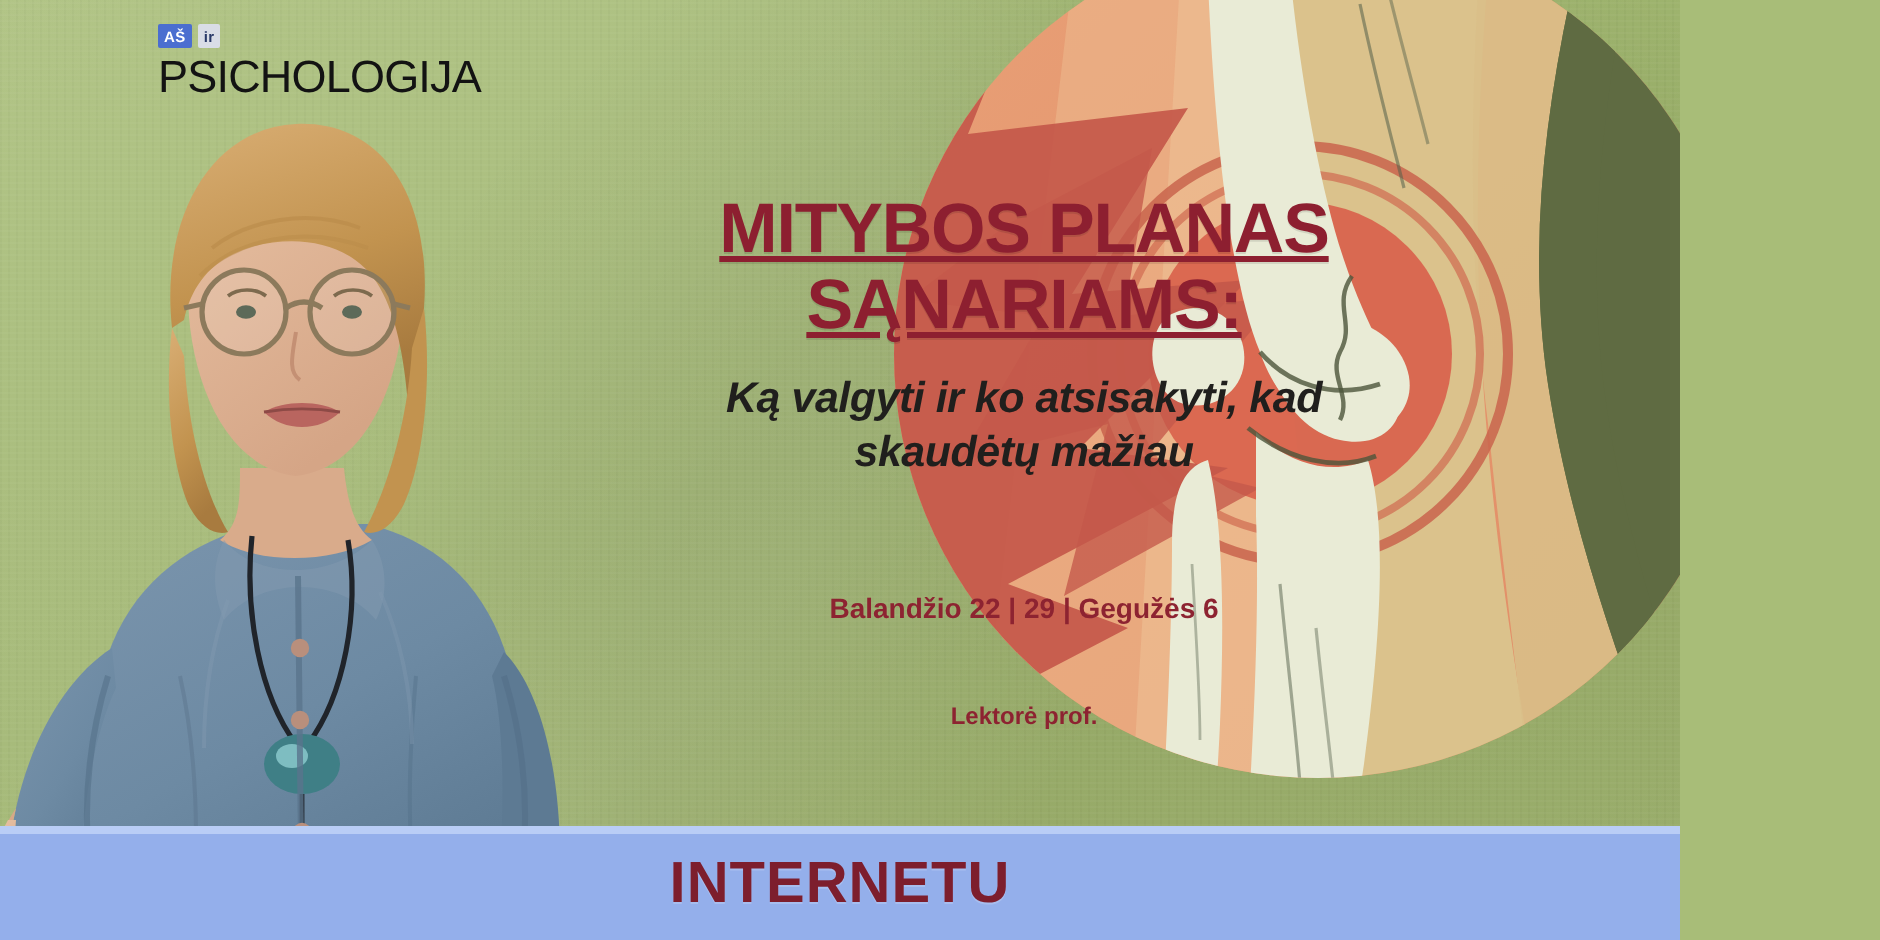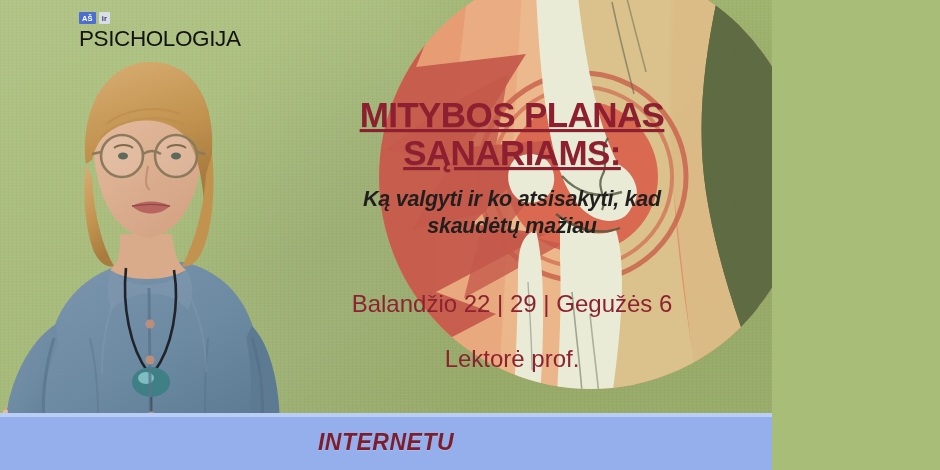--- a/index.html
+++ b/index.html
@@ -2,21 +2,21 @@
 <html><head>
 <meta charset="utf-8">
 <style>
   html,body{margin:0;padding:0;}
   body{
     width:940px;height:470px;overflow:hidden;
     font-family:"Liberation Sans", sans-serif;
     background:#a8bd78;
   }
   #poster{
-    position:relative;width:772px;height:470px;overflow:hidden;
+    position:relative;width:840px;height:470px;overflow:hidden;
     background:#ffffff;
   }
   
   .bg-green{
     position:absolute;inset:0;
     background:
       radial-gradient(circle at 18% 28%, rgba(255,255,255,.10) 0 38%, rgba(0,0,0,0) 60%),
       radial-gradient(circle at 72% 78%, rgba(0,0,0,.07) 0 40%, rgba(0,0,0,0) 65%),
       linear-gradient(160deg,#a9be79 0%,#9db36c 48%,#a6bb74 100%);
   }
@@ -66,43 +66,42 @@
     color:#8d1f30;font-weight:800;font-size:35px;line-height:38px;
     letter-spacing:-0.6px;margin:0;
     text-shadow:0 1px 0 rgba(0,0,0,.10);
     text-decoration:underline;
   }
   .subtitle{
     color:#201f1d;font-weight:700;font-size:21.5px;line-height:27px;
     margin:14px 0 0 0;letter-spacing:-0.25px;font-style:italic;
   }
   .dates{
-    color:#8d2331;font-weight:400;font-size:24px;line-height:24px;
+    color:#8d2331;font-weight:700;font-size:14px;line-height:24px;
     margin:0;position:absolute;left:0;right:0;top:196px;
   }
   .lecturer{
-    color:#8d2331;font-weight:400;font-size:24px;line-height:25px;
+    color:#8d2331;font-weight:700;font-size:12px;line-height:25px;
     margin:0;position:absolute;left:0;right:0;top:250px;
   }
 
   
   .banner{
     position:absolute;left:0;right:0;bottom:0;height:57px;
     background:#94afeb;z-index:12;
     display:flex;align-items:center;justify-content:center;
   }
   .banner-topline{
     position:absolute;left:0;right:0;top:0;height:4px;
     background:#b9cdf6;
   }
   .banner-text{
-    color:#7d1e2d;font-weight:800;font-size:23px;letter-spacing:0.5px;
+    color:#7d1e2d;font-weight:800;font-size:29px;letter-spacing:0.5px;
     line-height:30px;
     text-shadow:0 1px 0 rgba(255,255,255,.18);
-    font-style:italic;
   }
 </style>
 </head>
 <body>
 
 <div id="poster">
 
   <div class="bg-green"></div>
   <div class="bg-noise"></div>
 

